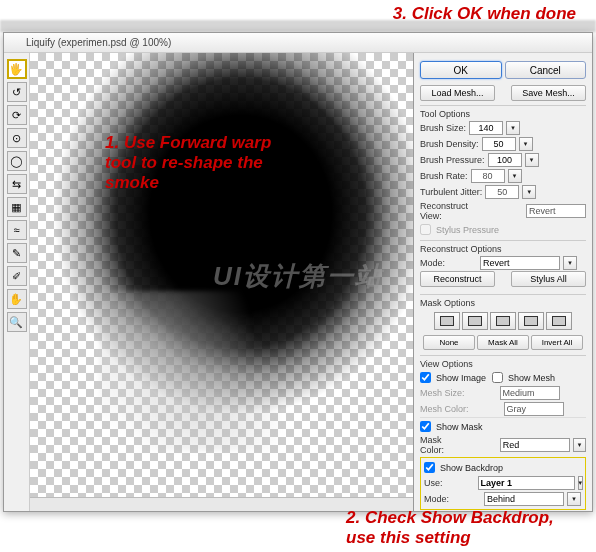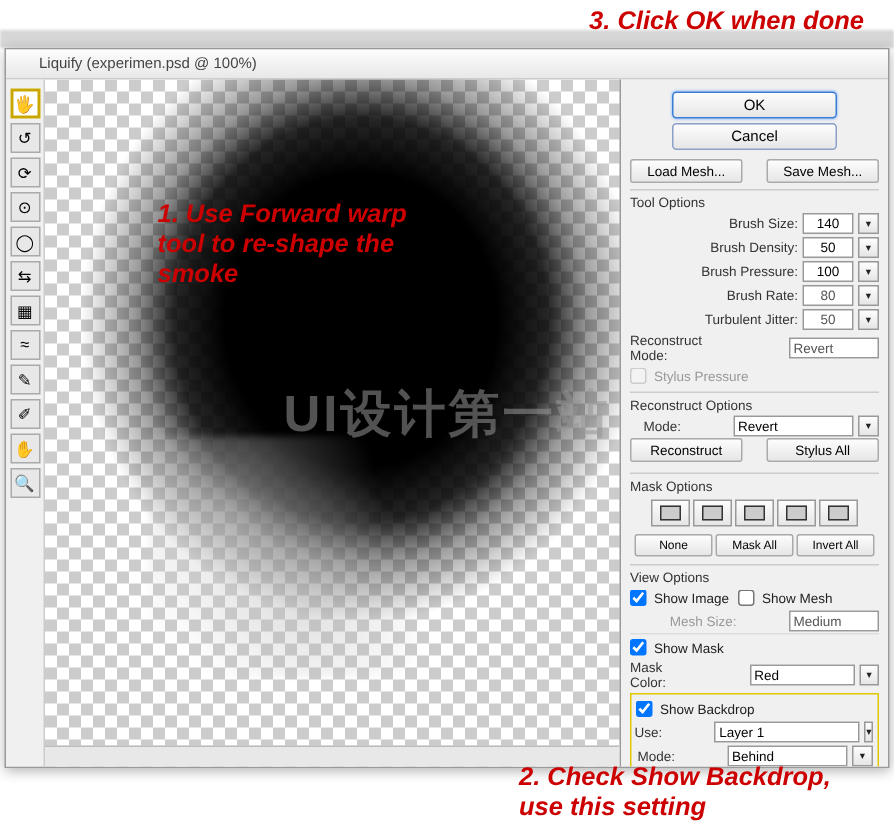--- a/index.html
+++ b/index.html
@@ -1,40 +1,40 @@
 <!DOCTYPE html>
 <html><head>
 <meta charset="utf-8">
 <style>
   * { box-sizing: border-box; margin: 0; padding: 0; font-family: Arial, sans-serif; }
   body { background: #fff; width: 596px; height: 552px; overflow: hidden; font-size: 10px; position: relative; }
   .annot { position: absolute; color: #c00; font-style: italic; font-weight: bold; font-size: 17px; z-index: 100; }
   .annot1 { top: 80px; left: 75px; width: 180px; }
   .annot3 { top: 4px; right: 20px; }
   .annot2 { bottom: 4px; right: 20px; width: 230px; text-align: left; }
-  .watermark { position: absolute; top: 50%; left: 50%; transform: translate(-50%,-50%); font-size: 34px; font-weight: bold; color: rgba(150,150,150,0.55); letter-spacing: 2px; z-index: 99; }
+  .watermark { position: absolute; top: 50%; left: 50%; transform: translate(-50%,-50%); font-size: 26px; font-weight: bold; color: rgba(150,150,150,0.55); letter-spacing: 2px; z-index: 99; font-style: italic; }
   .dialog { position: absolute; top: 32px; left: 3px; right: 3px; bottom: 40px; background: #f0f0f0; border: 1px solid #999; box-shadow: 0 2px 8px rgba(0,0,0,0.3); }
   .titlebar { height: 20px; background: linear-gradient(#fdfdfd,#e8e8e8); border-bottom: 1px solid #ccc; display: flex; align-items: center; padding: 0 22px; color: #444; font-size: 10px; }
   .content { display: flex; height: calc(100% - 20px); }
   .toolcol { width: 26px; background: #f0f0f0; border-right: 1px solid #ccc; padding-top: 6px; display: flex; flex-direction: column; align-items: center; gap: 3px; }
   .tool { width: 20px; height: 20px; border: 1px solid #aaa; background: #e8e8e8; display: flex; align-items: center; justify-content: center; font-size: 11px; cursor: pointer; }
   .tool.active { border: 2px solid #c9a700; background: #fff; }
   .canvas { flex: 1; min-width: 0; background: repeating-conic-gradient(#ccc 0 25%, #fff 0 50%) 0 0/16px 16px; position: relative; border-right: 1px solid #999; }
   .smoke { position: absolute; inset: 0; background: radial-gradient(ellipse 260px 280px at 55% 35%, #000 35%, rgba(0,0,0,0.85) 48%, rgba(0,0,0,0.4) 58%, transparent 72%); }
   .smoke::after { content:""; position:absolute; left:18%; top:52%; width:180px; height:160px; background: radial-gradient(circle at 30% 30%, rgba(200,200,200,0.5), transparent 60%), radial-gradient(circle at 60% 70%, rgba(180,180,180,0.4), transparent 55%); filter: blur(2px); }
   .scrollbar-h { position:absolute; bottom:0; left:0; right:0; height:14px; background:#e8e8e8; border-top:1px solid #bbb; }
   .panel { width: 178px; background: #f0f0f0; padding: 4px 6px; overflow: hidden; font-size: 9px; color: #222; }
-  .btnrow { display: flex; flex-direction: column; align-items: center; gap: 3px; padding: 4px 0 6px; }
+  .btnrow { display: flex; flex-direction: row; align-items: center; gap: 3px; padding: 4px 0 6px; }
   .bigbtn { width: 110px; height: 18px; background: linear-gradient(#fdfdfd,#e6e6e6); border: 1px solid #8aa0c8; border-radius: 3px; font-size: 10px; cursor: pointer; }
   .okbtn { border: 1px solid #3a7bd5; box-shadow: 0 0 2px #6fa8ff; }
   .row2 { display:flex; gap:16px; justify-content:center; padding-bottom:4px; }
   .smbtn { flex:1; height:16px; background:linear-gradient(#fdfdfd,#e6e6e6); border:1px solid #aaa; border-radius:2px; font-size:9px; cursor:pointer; }
   .section { border-top: 1px solid #ccc; padding: 3px 0; }
   .seclabel { font-size: 9px; color: #333; padding-bottom: 1px; }
-  .field { display:flex; align-items:center; justify-content:flex-end; gap:3px; padding: 1px 0; }
+  .field { display:flex; align-items:center; gap:3px; padding: 1px 0; }
   .field label { font-size: 9px; color: #333; }
   .numbox { width: 34px; height: 14px; border: 1px solid #999; background: #fff; font-size: 9px; text-align: center; padding: 0 2px; }
   .dropdown { height: 14px; border: 1px solid #999; background: #fff; font-size: 9px; padding: 0 2px; margin-left: 32px; }
   .dd-arrow { width:14px; height:14px; border:1px solid #999; background:linear-gradient(#fdfdfd,#e6e6e6); display:inline-flex; align-items:center; justify-content:center; font-size:7px; cursor:pointer; }
   .chk { display:flex; align-items:center; gap:5px; padding: 2px 0; }
   .chk input { width:11px; height:11px; }
   .maskicons { display:flex; gap:2px; justify-content:center; padding:3px 0; }
   .maskicon { width:26px; height:18px; border:1px solid #999; background:linear-gradient(#fdfdfd,#e6e6e6); display:flex; align-items:center; justify-content:center; cursor:pointer; }
   .maskicon span { width:14px; height:10px; border:1px solid #333; background:#ccc; }
   .btn4 { display:flex; gap:2px; justify-content:center; padding:2px 3px; }
@@ -105,21 +105,21 @@
             <label>Brush Rate:</label>
             <input class="numbox" disabled="" value="80" style="">
             <span class="dd-arrow">▾</span>
           </div>
         <div class="field">
             <label>Turbulent Jitter:</label>
             <input class="numbox" disabled="" value="50" style="">
             <span class="dd-arrow">▾</span>
           </div>
         <div class="field">
-            <label>Reconstruct Mode:</label>
+            <label>Reconstruct View:</label>
             <input class="dropdown" disabled="" style="width: 60px;" value="Revert">
           </div>
         <div class="chk">
             <input type="checkbox" disabled="" style="">
             <label style="color:#999">Stylus Pressure</label>
           </div>
       </div>
 
       <div class="section">
         <div class="seclabel">Reconstruct Options</div>
@@ -169,38 +169,42 @@
             </div>
           <div class="chk">
               <input type="checkbox" style="">
               <label>Show Mesh</label>
             </div>
         </div>
         <div class="field">
             <label style="color:#999">Mesh Size:</label>
             <input class="dropdown" disabled="" style="width: 60px;" value="Medium">
           </div>
+        <div class="field">
+            <label style="color:#999">Mesh Color:</label>
+            <input class="dropdown" disabled="" style="width: 60px;" value="Gray">
+          </div>
         <div class="chk" style="border-top:1px solid #ddd;padding-top:3px">
             <input type="checkbox" checked="" style="">
             <label>Show Mask</label>
           </div>
         <div class="field">
             <label>Mask Color:</label>
             <input class="dropdown" style="width: 70px;" value="Red">
             <span class="dd-arrow">▾</span>
           </div>
 
         <div class="highlightbox">
           <div class="chk">
               <input type="checkbox" checked="" style="">
               <label>Show Backdrop</label>
             </div>
           <div class="field">
               <label>Use:</label>
-              <input class="dropdown" style="width: 97px;" value="Layer 1">
+              <input class="dropdown" style="width: 97px; font-weight: bold;" value="Layer 1">
               <span class="dd-arrow">▾</span>
             </div>
           <div class="field">
               <label>Mode:</label>
               <input class="dropdown" style="width: 80px;" value="Behind">
               <span class="dd-arrow">▾</span>
             </div>
 
         </div>
       </div>

